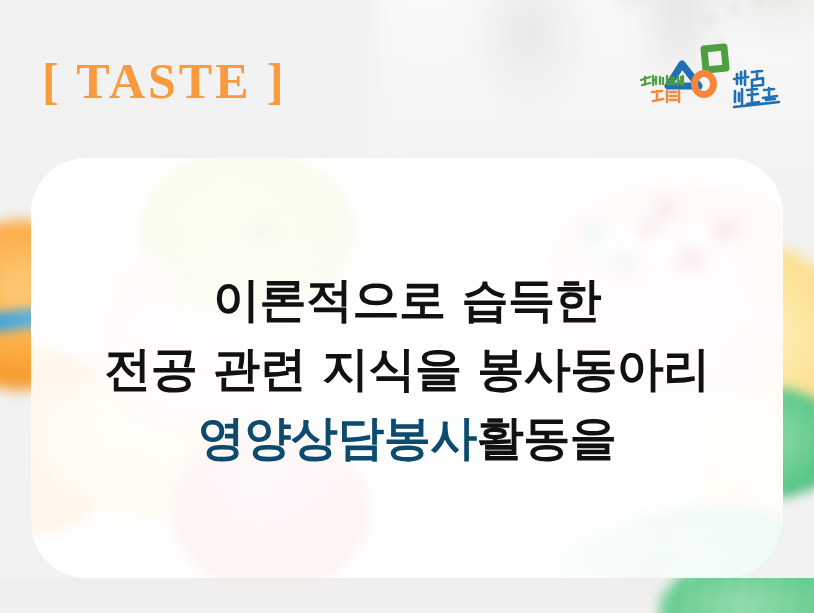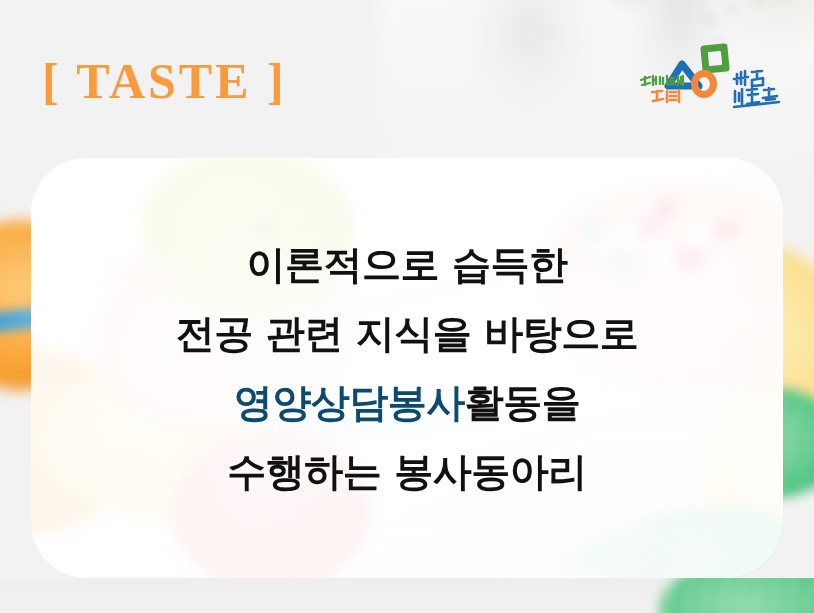--- a/index.html
+++ b/index.html
@@ -251,21 +251,21 @@
   
   .copy {
     position:absolute; left:31px; top:158px; width:752px; height:420px;
     display:flex; flex-direction:column;
     align-items:center; justify-content:center;
     gap:0;
   }
   .line {
     font-family:"DejaVu Sans","Liberation Sans",sans-serif;
     font-weight:700;
-    font-size:39px;
+    font-size:47px;
     line-height:69px;
     color:#111111;
     letter-spacing:-0.5px;
     white-space:nowrap;
     text-align:center;
   }
   .line .hl { color:#0c4a6e; }
 </style>
 </head>
 <body>
@@ -361,18 +361,17 @@
       <div class="ph-pill f"></div>
       <div class="ph-banana-r"></div>
       <div class="ph-tape"></div>
       <div class="ph-tape2"></div>
     </div>
     <div class="panel-wash"></div>
   </div>
 
   <div class="copy">
     <div class="line">이론적으로 습득한</div>
-    <div class="line">전공 관련 지식을 바탕으로</div>
+    <div class="line">전공 관련 지식을 봉사동아리</div>
     <div class="line"><span class="hl">영양상담봉사</span><span>활동을</span></div>
-    <div class="line">수행하는 봉사동아리</div>
   </div>
 
 </div>
 
 </body></html>

